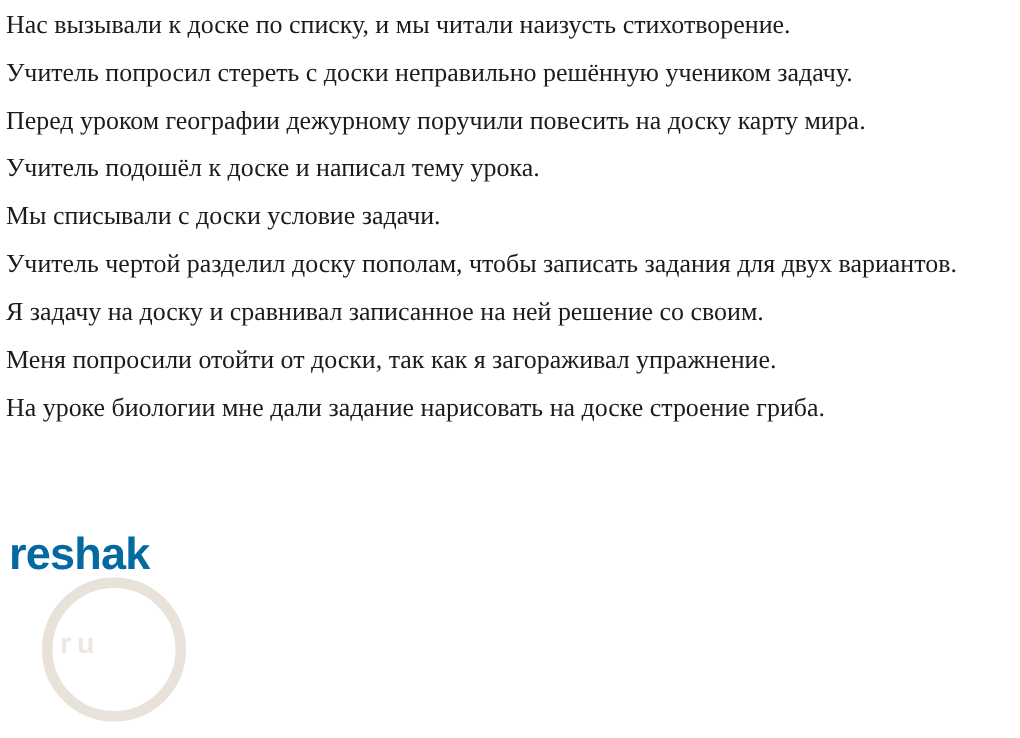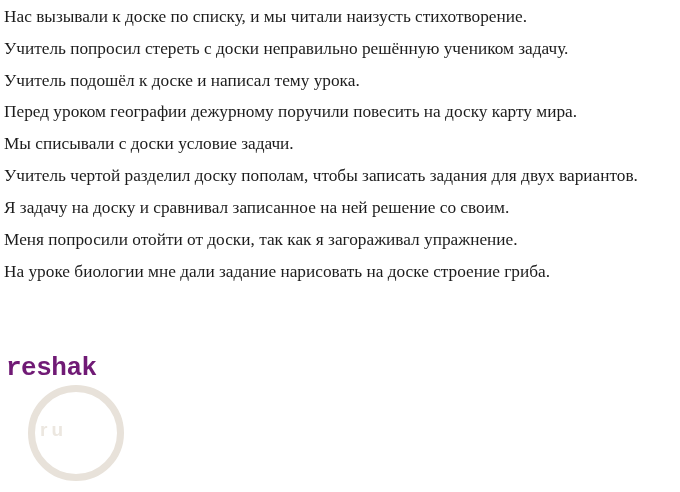--- a/index.html
+++ b/index.html
@@ -56,24 +56,24 @@
     width: 96px;
     height: 96px;
     border: 7px solid #e8e2da;
     border-radius: 50%;
     box-sizing: border-box;
   }
   #watermark .wtext {
     position: absolute;
     left: 6px;
     top: 8px;
-    font-family: Liberation Mono, monospace;
-    font-size: 26px;
+    font-family: Liberation Sans, sans-serif;
+    font-size: 30px;
     font-weight: bold;
-    color: #701a75;
+    color: #0369a1;
     letter-spacing: -0.5px;
     white-space: nowrap;
   }
   #watermark .wtext2 {
     position: absolute;
     left: 40px;
     top: 74px;
     font-family: "Liberation Sans", sans-serif;
     font-size: 19px;
     font-weight: bold;
@@ -88,21 +88,21 @@
 <div id="page">
 
   <div id="watermark">
     <div class="ring"></div>
     <div class="wtext">reshak</div>
     <div class="wtext2">ru</div>
   </div>
 
   <p class="para">Нас вызывали к доске по списку, и мы читали наизусть стихотворение.</p>
   <p class="para">Учитель попросил стереть с доски неправильно решённую учеником задачу.</p>
+  <p class="para">Перед уроком географии дежурному поручили повесить на доску карту мира.</p>
   <p class="para">Учитель подошёл к доске и написал тему урока.</p>
-  <p class="para">Перед уроком географии дежурному поручили повесить на доску карту мира.</p>
   <p class="para">Мы списывали с доски условие задачи.</p>
   <p class="para">Учитель чертой разделил доску пополам, чтобы записать задания для двух вариантов.</p>
   <p class="para">Я задачу на доску и сравнивал записанное на ней решение со своим.</p>
   <p class="para">Меня попросили отойти от доски, так как я загораживал упражнение.</p>
   <p class="para">На уроке биологии мне дали задание нарисовать на доске строение гриба.</p>
 
 </div>
 
 </body></html>

